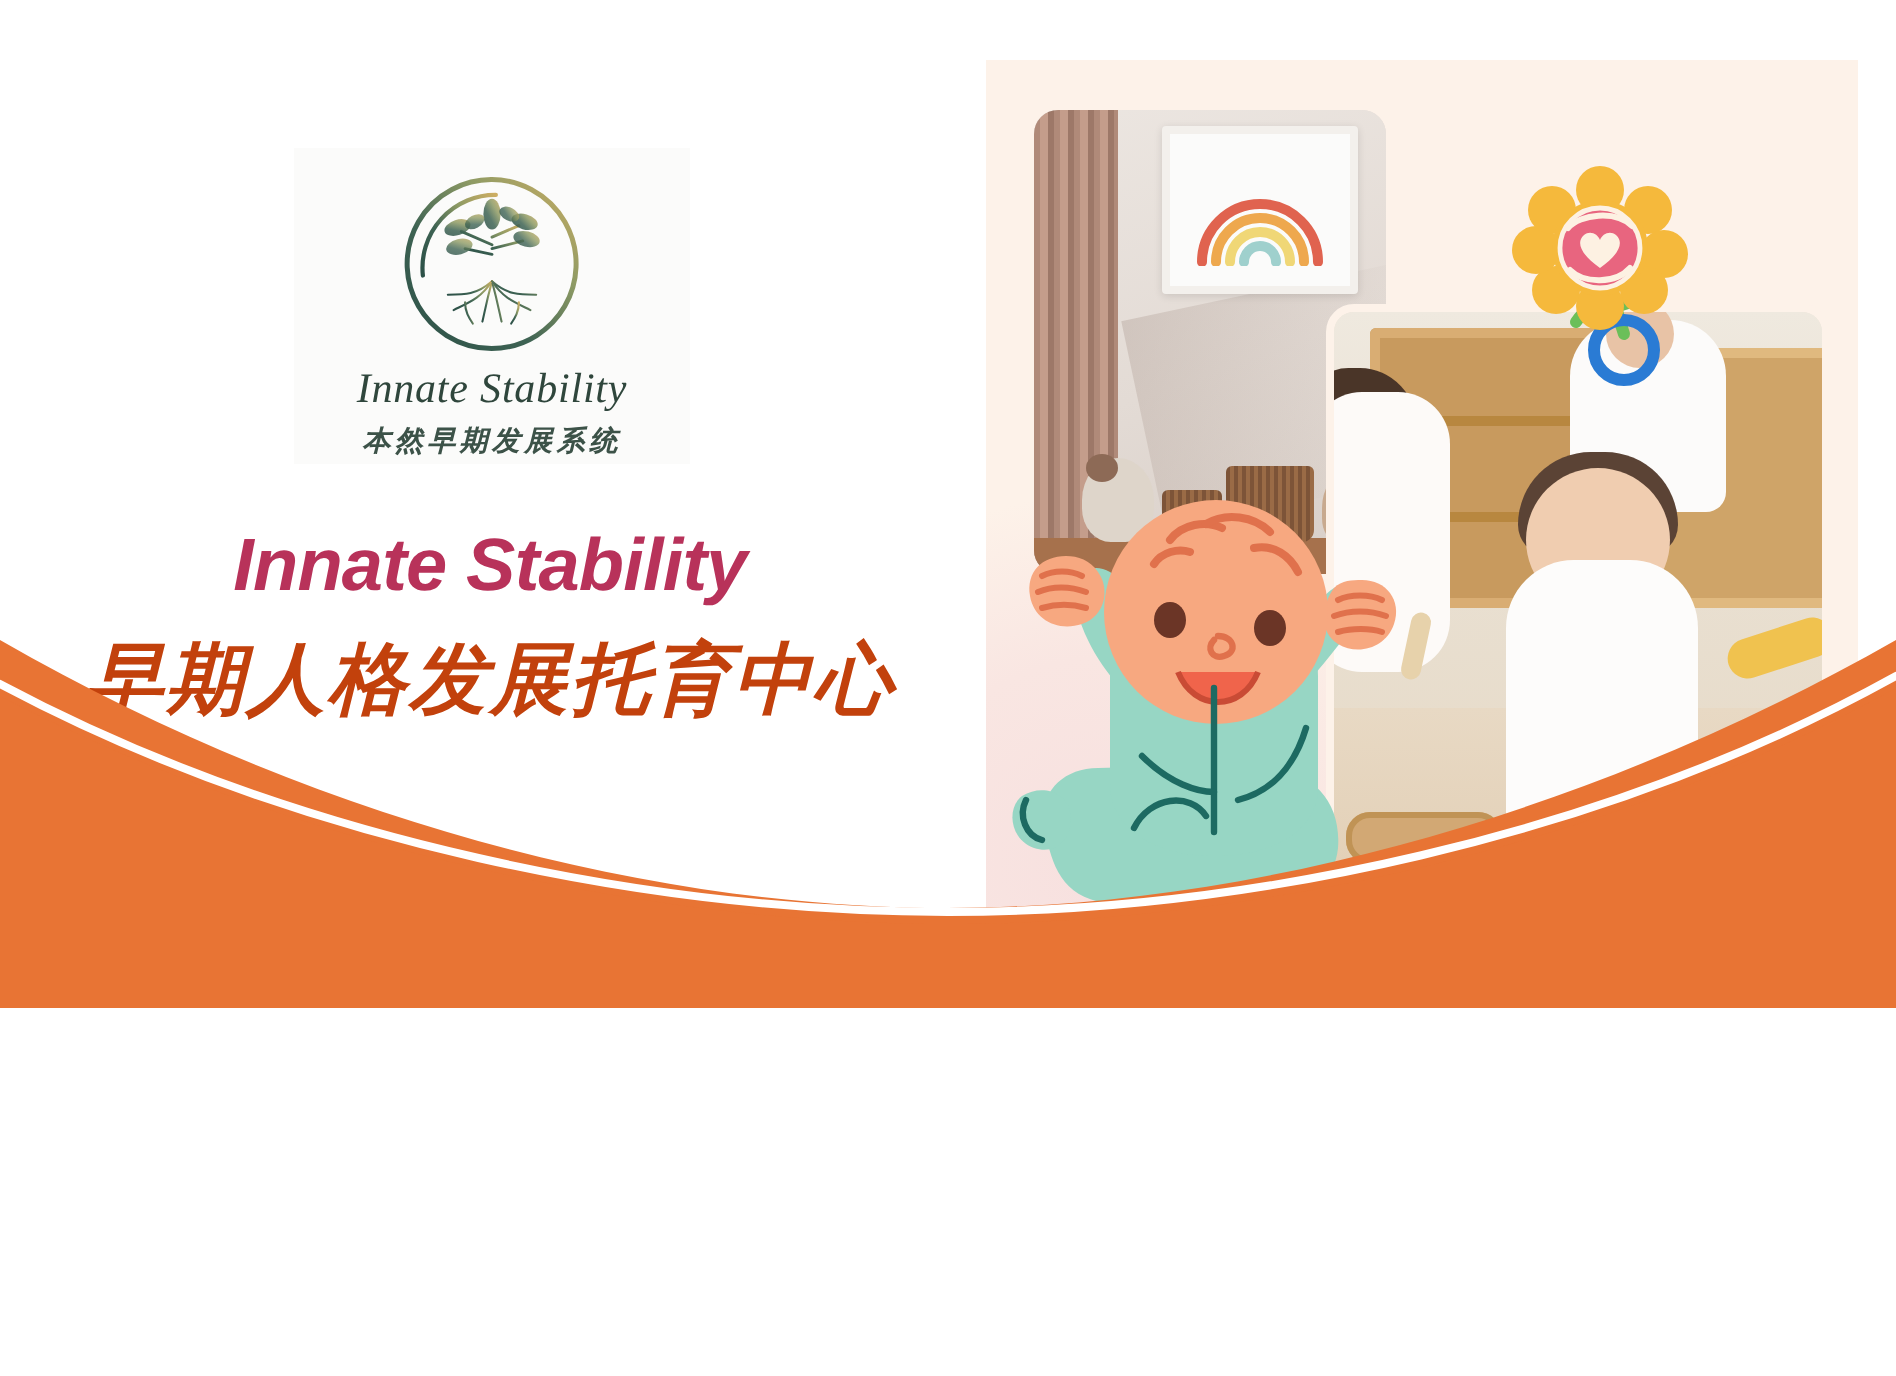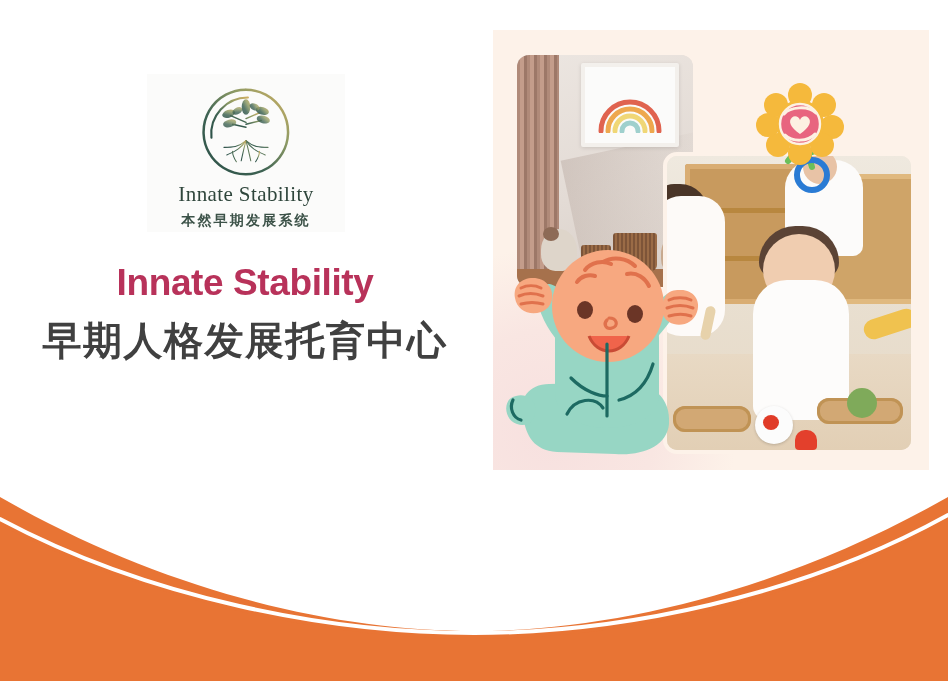--- a/index.html
+++ b/index.html
@@ -3,21 +3,21 @@
 <meta charset="utf-8">
 <style>
   html,body{margin:0;padding:0;}
   body{
     width:948px;height:688px;
     background:#ffffff;
     font-family:"Liberation Sans", sans-serif;
     overflow:hidden;
     position:relative;
   }
-  #stage{position:relative;width:948px;height:681px;background:#fff;overflow:hidden;}
+  #stage{position:relative;width:948px;height:504px;background:#fff;overflow:hidden;font-style:italic;}
 
   
   #left-column{position:absolute;left:0;top:0;width:480px;height:490px;}
 
   #logo-card{
     position:absolute;left:147px;top:74px;width:198px;height:158px;
     background:#fbfbfa;
     display:flex;flex-direction:column;align-items:center;justify-content:flex-start;
   }
   #logo-mark{position:relative;width:96px;height:96px;margin-top:10px;}
@@ -32,21 +32,21 @@
   }
 
   #headline-block{
     position:absolute;left:0;top:258px;width:490px;text-align:center;
   }
   .headline-en{
     color:#b8325a;font-weight:bold;font-size:37px;line-height:1.35;
     letter-spacing:-0.4px;
   }
   .headline-cn{
-    color:#404040;font-weight:bold;font-size:39px;line-height:1.3;
+    color:#c2410c;font-weight:bold;font-size:39px;line-height:1.3;
     letter-spacing:1.5px;margin-top:8px;
   }
 
   
   #collage{
     position:absolute;left:493px;top:30px;width:436px;height:440px;
     background:#fdf2e9;
     overflow:hidden;
   }
   #collage-pink-wash{

